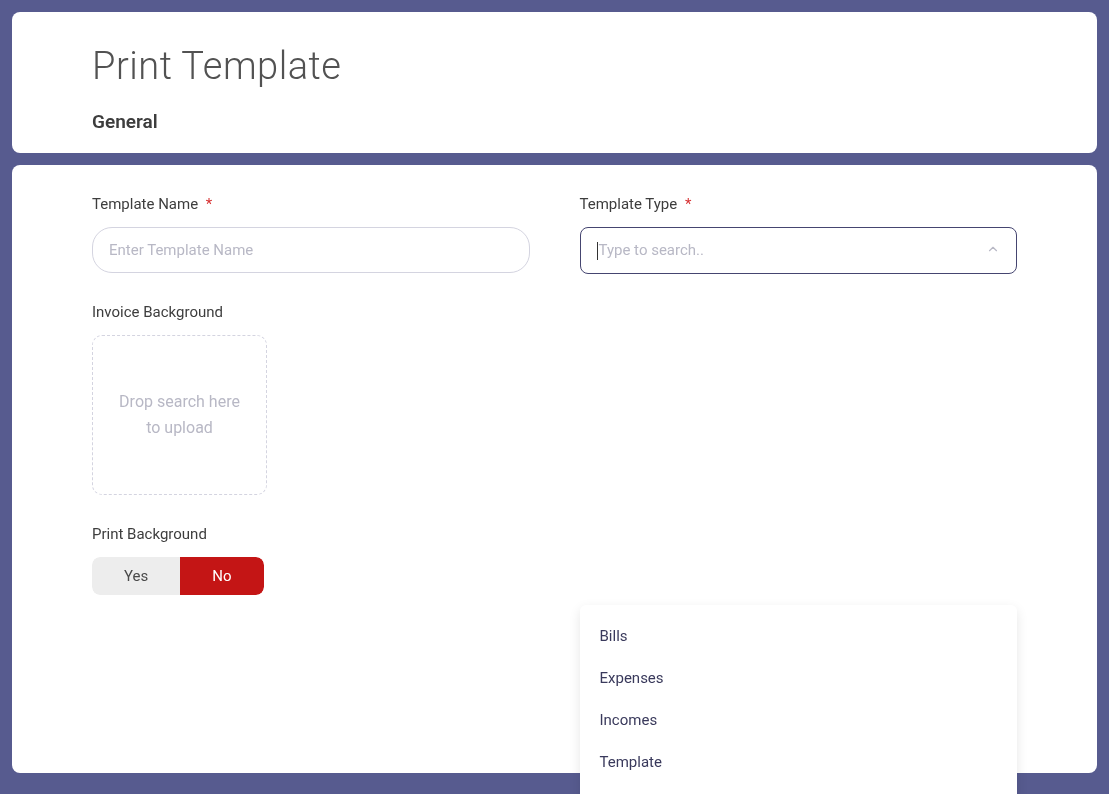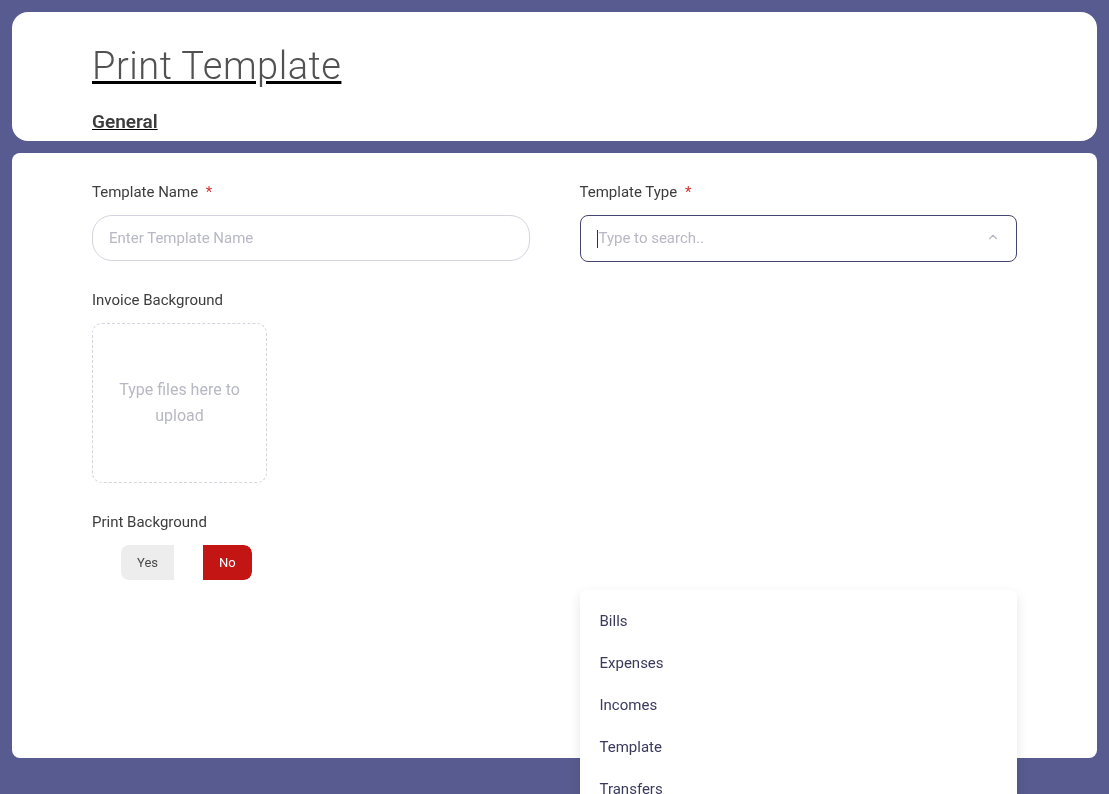--- a/index.html
+++ b/index.html
@@ -9,24 +9,23 @@
     }
     body {
       font-family: -apple-system, BlinkMacSystemFont, "Segoe UI", Roboto, "Helvetica Neue", Arial, sans-serif;
       background: #575b8f;
       padding: 12px;
       width: 1109px;
       height: 794px;
     }
     .header-card {
       background: #ffffff;
-      border-radius: 16px;
-      padding: 32px 80px 8px 80px;
+      border-radius: 8px;
+      padding: 32px 80px 20px 80px;
       margin-bottom: 12px;
-      text-decoration: underline;
     }
     .page-title {
       font-size: 38px;
       font-weight: 300;
       color: #525252;
       margin-bottom: 22px;
       letter-spacing: 0.5px;
     }
     .section-title {
       font-size: 19px;
@@ -126,26 +125,25 @@
       font-size: 16px;
       line-height: 1.6;
       cursor: pointer;
     }
     .toggle-group {
       display: inline-flex;
       border-radius: 8px;
       overflow: hidden;
     }
     .toggle-btn {
-      padding: 10px 16px;
-      font-size: 13px;
+      padding: 10px 32px;
+      font-size: 15px;
       border: none;
       cursor: pointer;
       font-family: inherit;
-      margin-left: 29px;
     }
     .toggle-yes {
       background: #ededed;
       color: #4a4a4a;
       border-top-left-radius: 8px;
       border-bottom-left-radius: 8px;
     }
     .toggle-no {
       background: #c41515;
       color: #ffffff;
@@ -201,21 +199,21 @@
     <div class="form-col">
       <label class="field-label">
         <span>Template Name</span>
         <span class="required">*</span>
       </label>
       <input type="text" class="text-input" placeholder="Enter Template Name" style="">
 
       <div class="field-group">
         <label class="field-label">Invoice Background</label>
         <div class="dropzone">
-          <span>Type files here to upload</span>
+          <span>Drop search here to upload</span>
         </div>
       </div>
 
       <div class="field-group">
         <label class="field-label">Print Background</label>
         <div class="toggle-group">
           <button class="toggle-btn toggle-yes">Yes</button>
           <button class="toggle-btn toggle-no">No</button>
         </div>
       </div>

